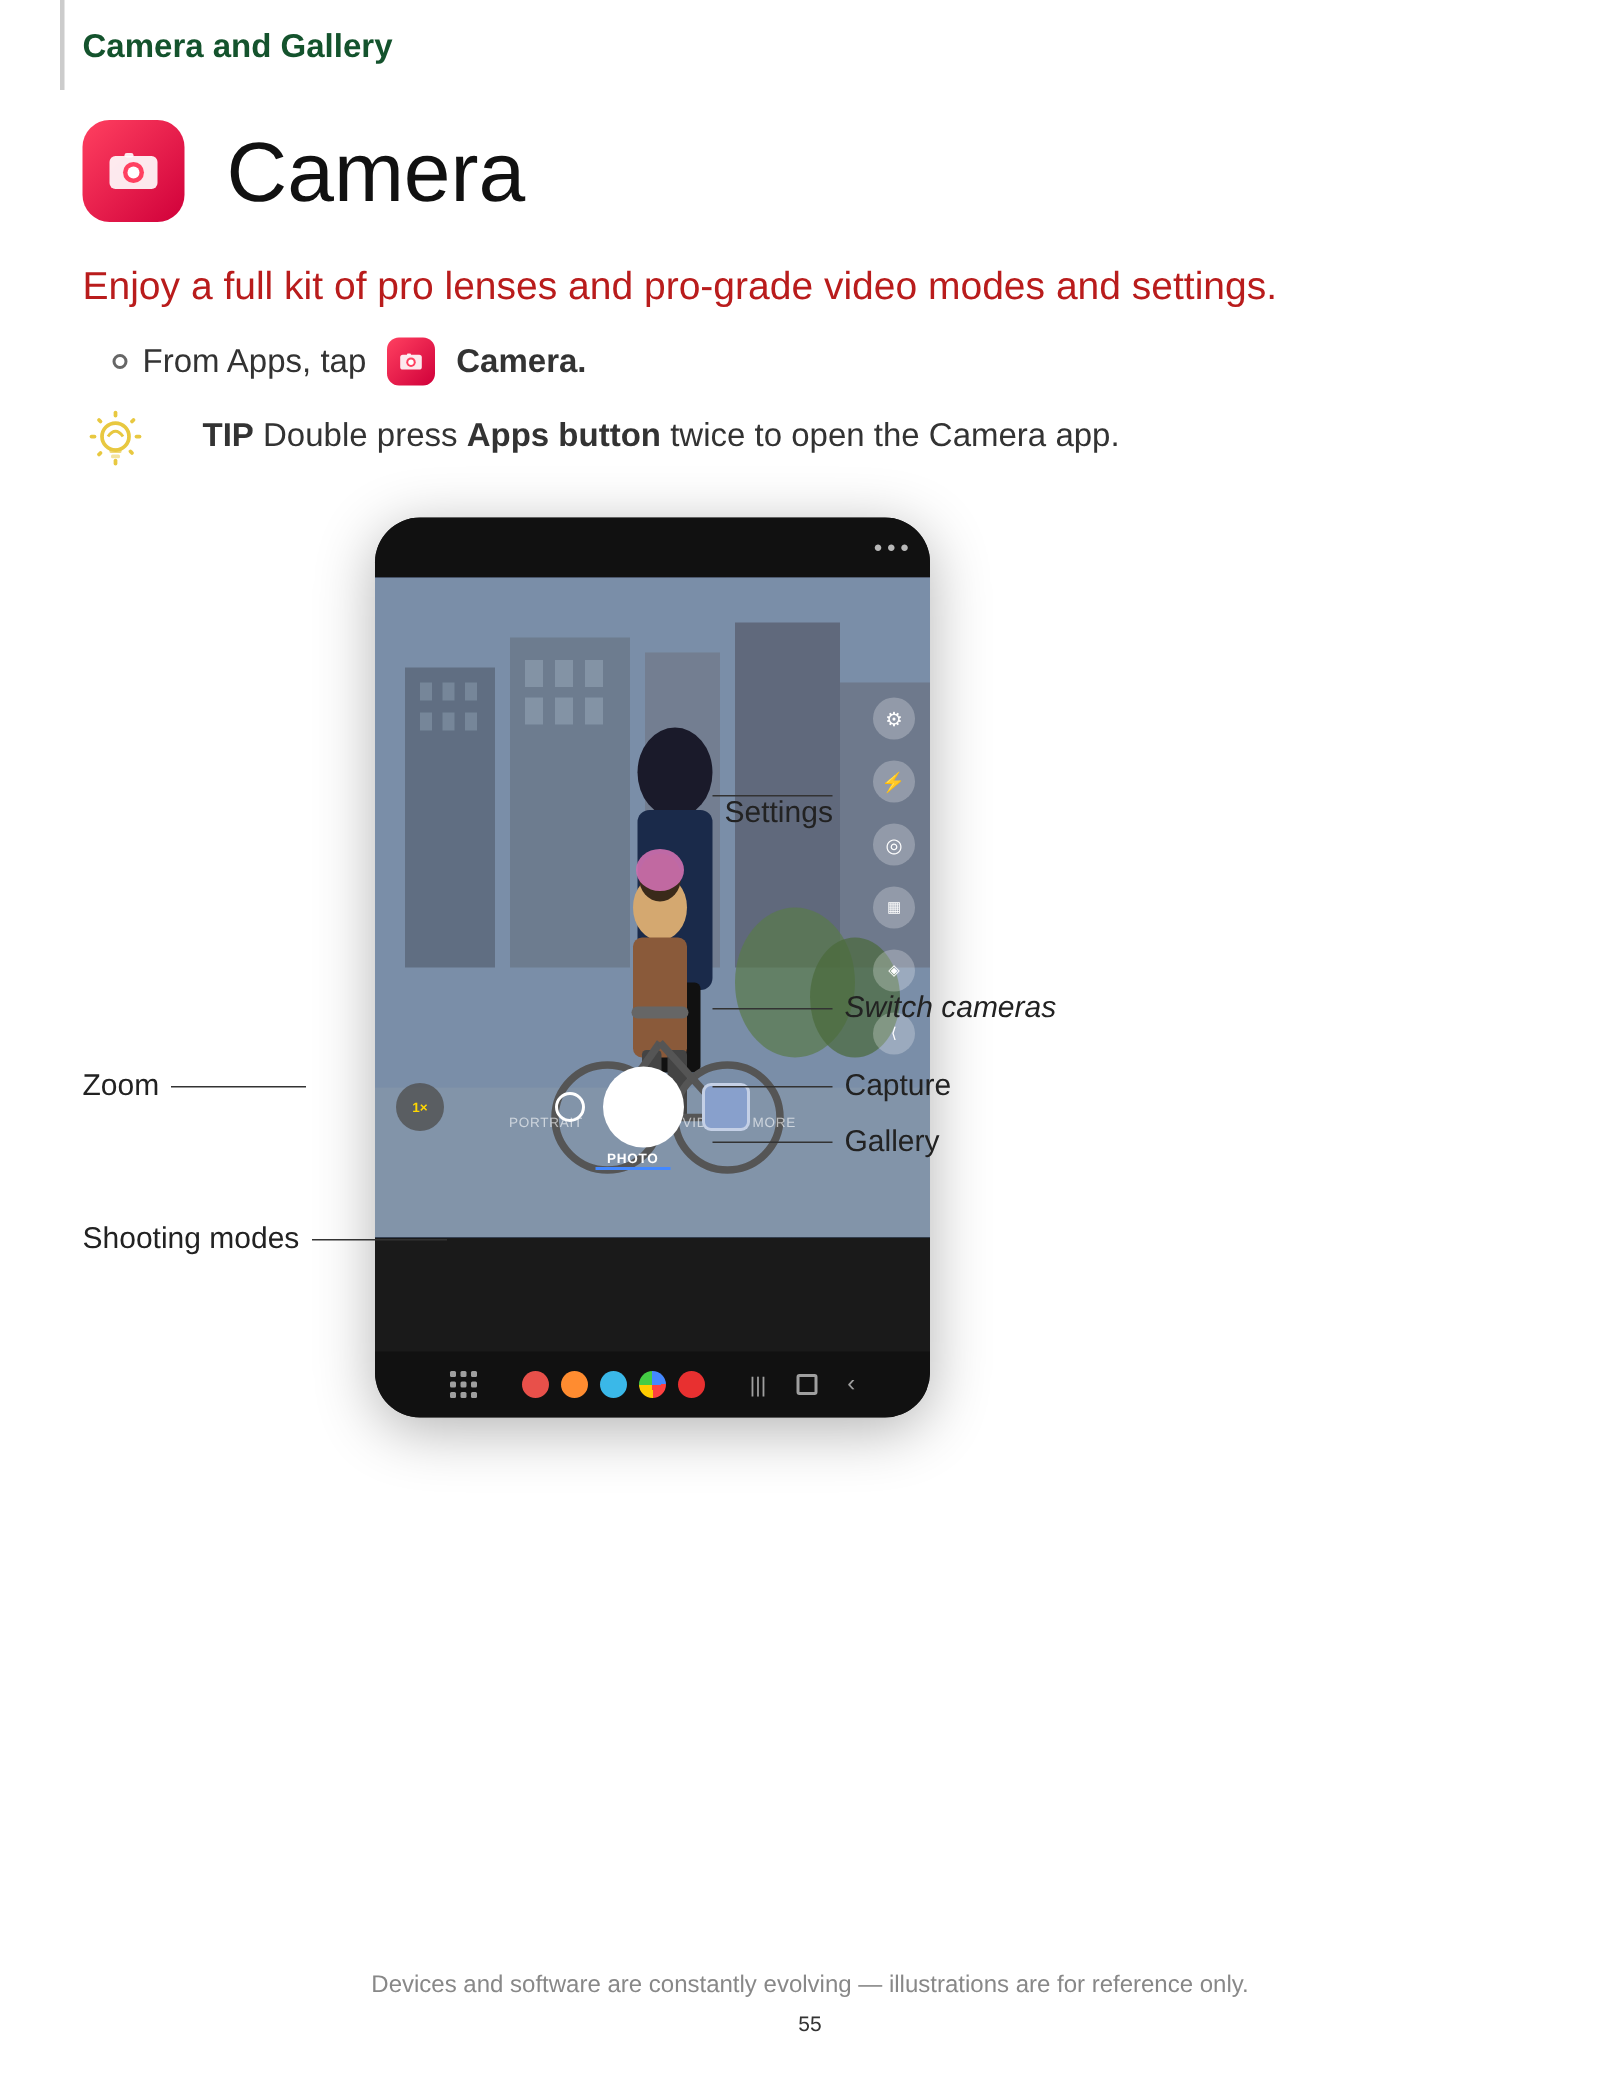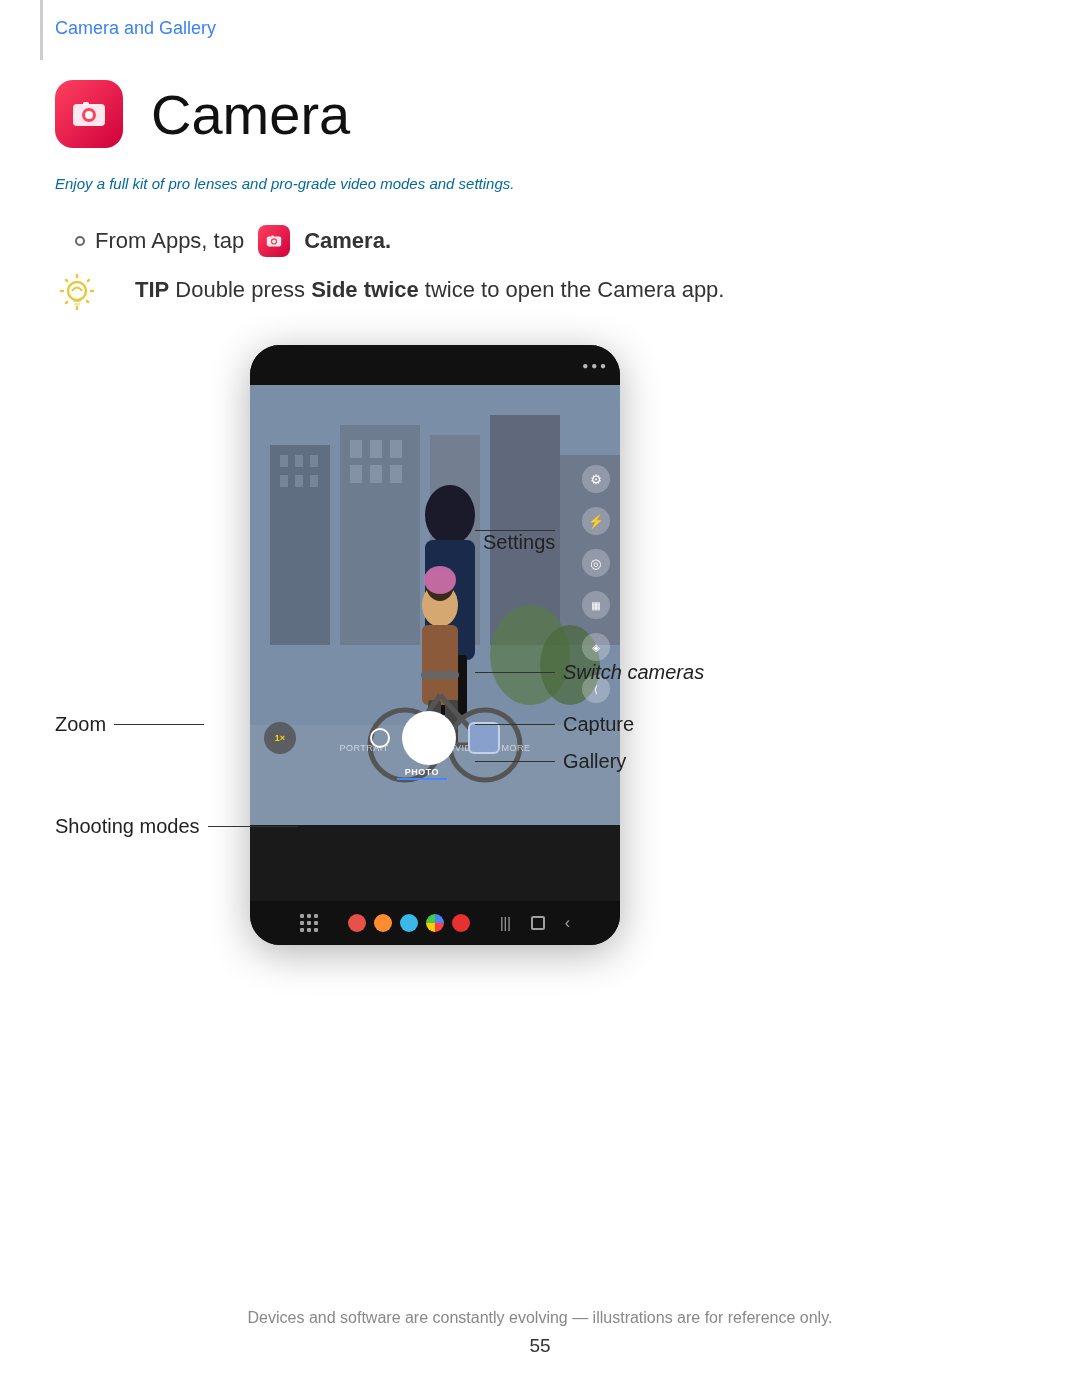--- a/index.html
+++ b/index.html
@@ -18,23 +18,23 @@
       top: 0;
       width: 3px;
       height: 60px;
       background: #ccc;
     }
 
     .breadcrumb {
       position: absolute;
       top: 18px;
       left: 55px;
-      font-size: 18px;
-      color: #3b82f6;
-      font-weight: 400;
+      font-size: 22px;
+      color: #14532d;
+      font-weight: 700;
     }
 
     .header-section {
       position: absolute;
       top: 80px;
       left: 55px;
       display: flex;
       align-items: center;
       gap: 28px;
     }
@@ -57,23 +57,22 @@
     .page-title {
       font-size: 56px;
       font-weight: 400;
       color: #111;
     }
 
     .intro-text {
       position: absolute;
       top: 175px;
       left: 55px;
-      font-size: 15px;
-      color: #0369a1;
-      font-style: italic;
+      font-size: 26px;
+      color: #b91c1c;
     }
 
     .bullet-item {
       position: absolute;
       top: 225px;
       left: 75px;
       display: flex;
       align-items: center;
       gap: 10px;
       font-size: 22px;
@@ -346,21 +345,21 @@
       text-align: center;
     }
 
     .footer-disclaimer {
       font-size: 16px;
       color: #888;
       margin-bottom: 8px;
     }
 
     .footer-page {
-      font-size: 19px;
+      font-size: 14px;
       color: #333;
       font-weight: 500;
     }
 
     
     .building-bg {
       position: absolute;
       top: 0;
       left: 0;
       width: 100%;
@@ -413,21 +412,21 @@
     <line x1="38" y1="18" x2="36" y2="18" stroke="#e8c840" stroke-width="2.5" stroke-linecap="round"></line>
     <line x1="12" y1="8" x2="11" y2="7" stroke="#e8c840" stroke-width="2.5" stroke-linecap="round"></line>
     <line x1="33" y1="29" x2="32" y2="28" stroke="#e8c840" stroke-width="2.5" stroke-linecap="round"></line>
     <line x1="33" y1="8" x2="34" y2="7" stroke="#e8c840" stroke-width="2.5" stroke-linecap="round"></line>
     <line x1="12" y1="29" x2="11" y2="30" stroke="#e8c840" stroke-width="2.5" stroke-linecap="round"></line>
     <rect x="18" y="26" width="8" height="3" rx="1" fill="#e8c840" opacity="0.7"></rect>
     <rect x="19" y="30" width="6" height="2.5" rx="1" fill="#e8c840" opacity="0.5"></rect>
     <path d="M17 18 Q22 11 27 18" stroke="#e8c840" stroke-width="2" fill="none"></path>
   </svg>
   <div>
-    <span class="tip-label">TIP</span>&nbsp;<span>Double press</span> <strong>Side twice</strong> <span>twice to open the Camera app.</span>
+    <span class="tip-label">TIP</span>&nbsp;<span>Double press</span> <strong>Apps button</strong> <span>twice to open the Camera app.</span>
   </div>
 </div>
 
 <div style="position: absolute; top: 335px; left: 55px; width: 970px; height: 650px;">
 
   <div class="phone-frame" style="position: absolute; left: 195px; top: 10px;">
 
     <div class="phone-status-bar">
       <span style="color: rgba(255,255,255,0.7); font-size: 10px;">● ● ●</span>
     </div>

